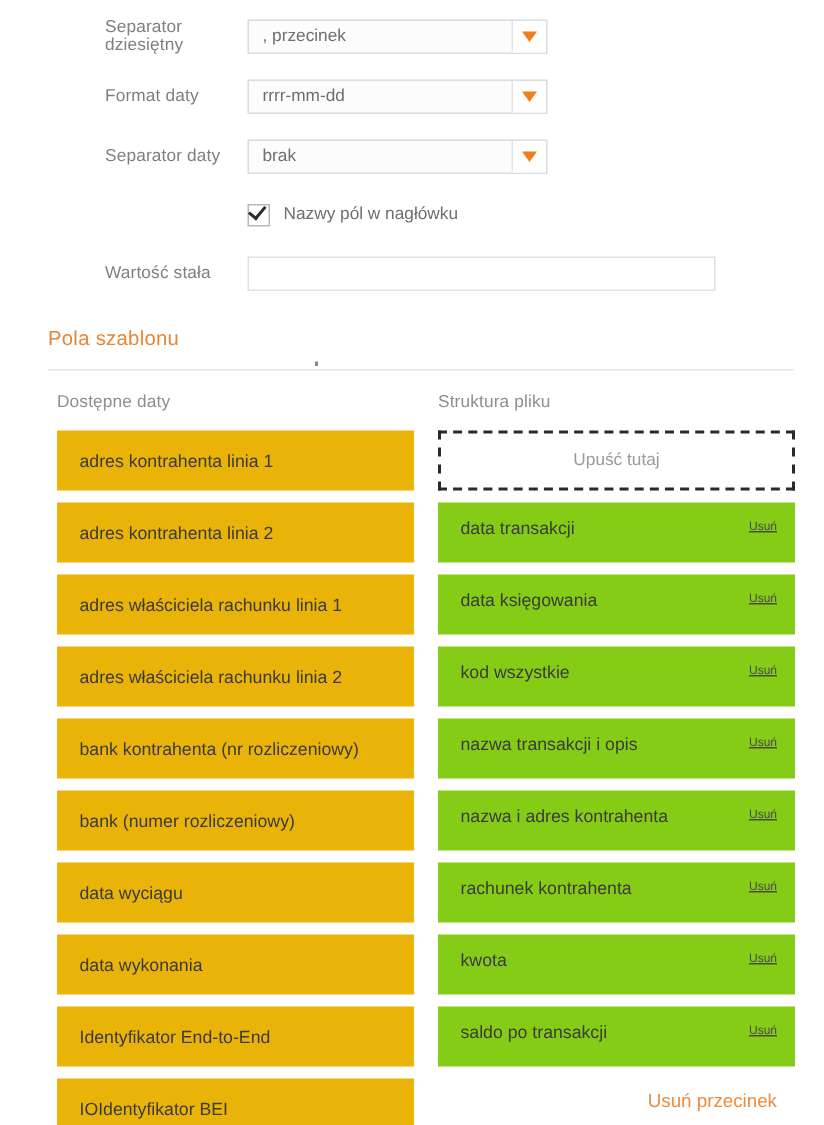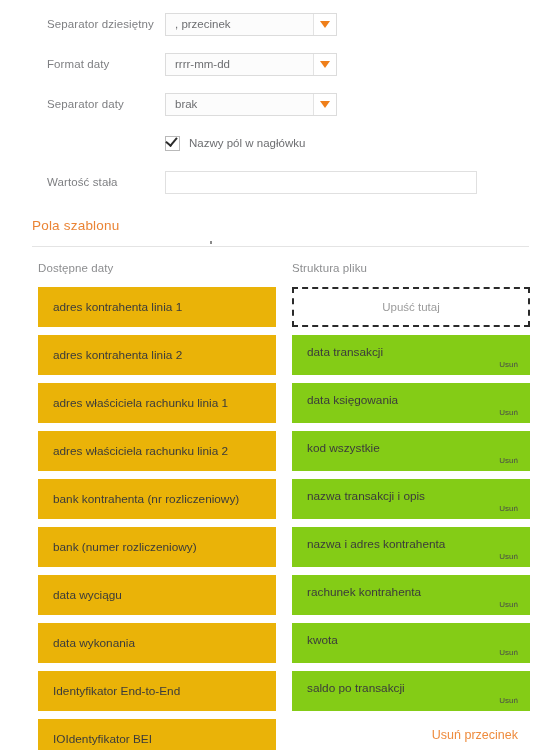--- a/index.html
+++ b/index.html
@@ -20,34 +20,34 @@
   .settings {
     padding-top: 4px;
   }
   .form-row {
     display: flex;
     align-items: center;
     height: 40px;
   }
   .form-label {
     width: 165px;
-    padding-left: 47px;
+    padding-left: 70px;
     box-sizing: border-box;
     font-size: 11.5px;
     color: #7e7f82;
     letter-spacing: .1px;
   }
   .field-area {
     flex: 1;
     display: flex;
     align-items: center;
   }
 
   .select-box {
-    width: 172px;
+    width: 200px;
     height: 23px;
     border: 1px solid #dcdcdc;
     background: #fcfcfc;
     display: flex;
     align-items: center;
     box-sizing: border-box;
   }
   .select-value {
     flex: 1;
     padding-left: 9px;
@@ -198,24 +198,25 @@
   .struct-item .name {
     position: absolute;
     left: 15px;
     top: 10px;
     font-size: 11.8px;
     color: #3b3b3b;
   }
   .struct-item .remove {
     position: absolute;
     right: 12px;
-    bottom: 6px;
+    bottom: 20px;
     font-size: 8px;
     color: #4a4a4a;
     cursor: pointer;
+    text-decoration: underline;
   }
 
   .remove-all-wrap {
     text-align: right;
     padding-right: 12px;
     margin-top: 14px;
   }
   .remove-all {
     font-size: 12.5px;
     color: #ee8b3d;

